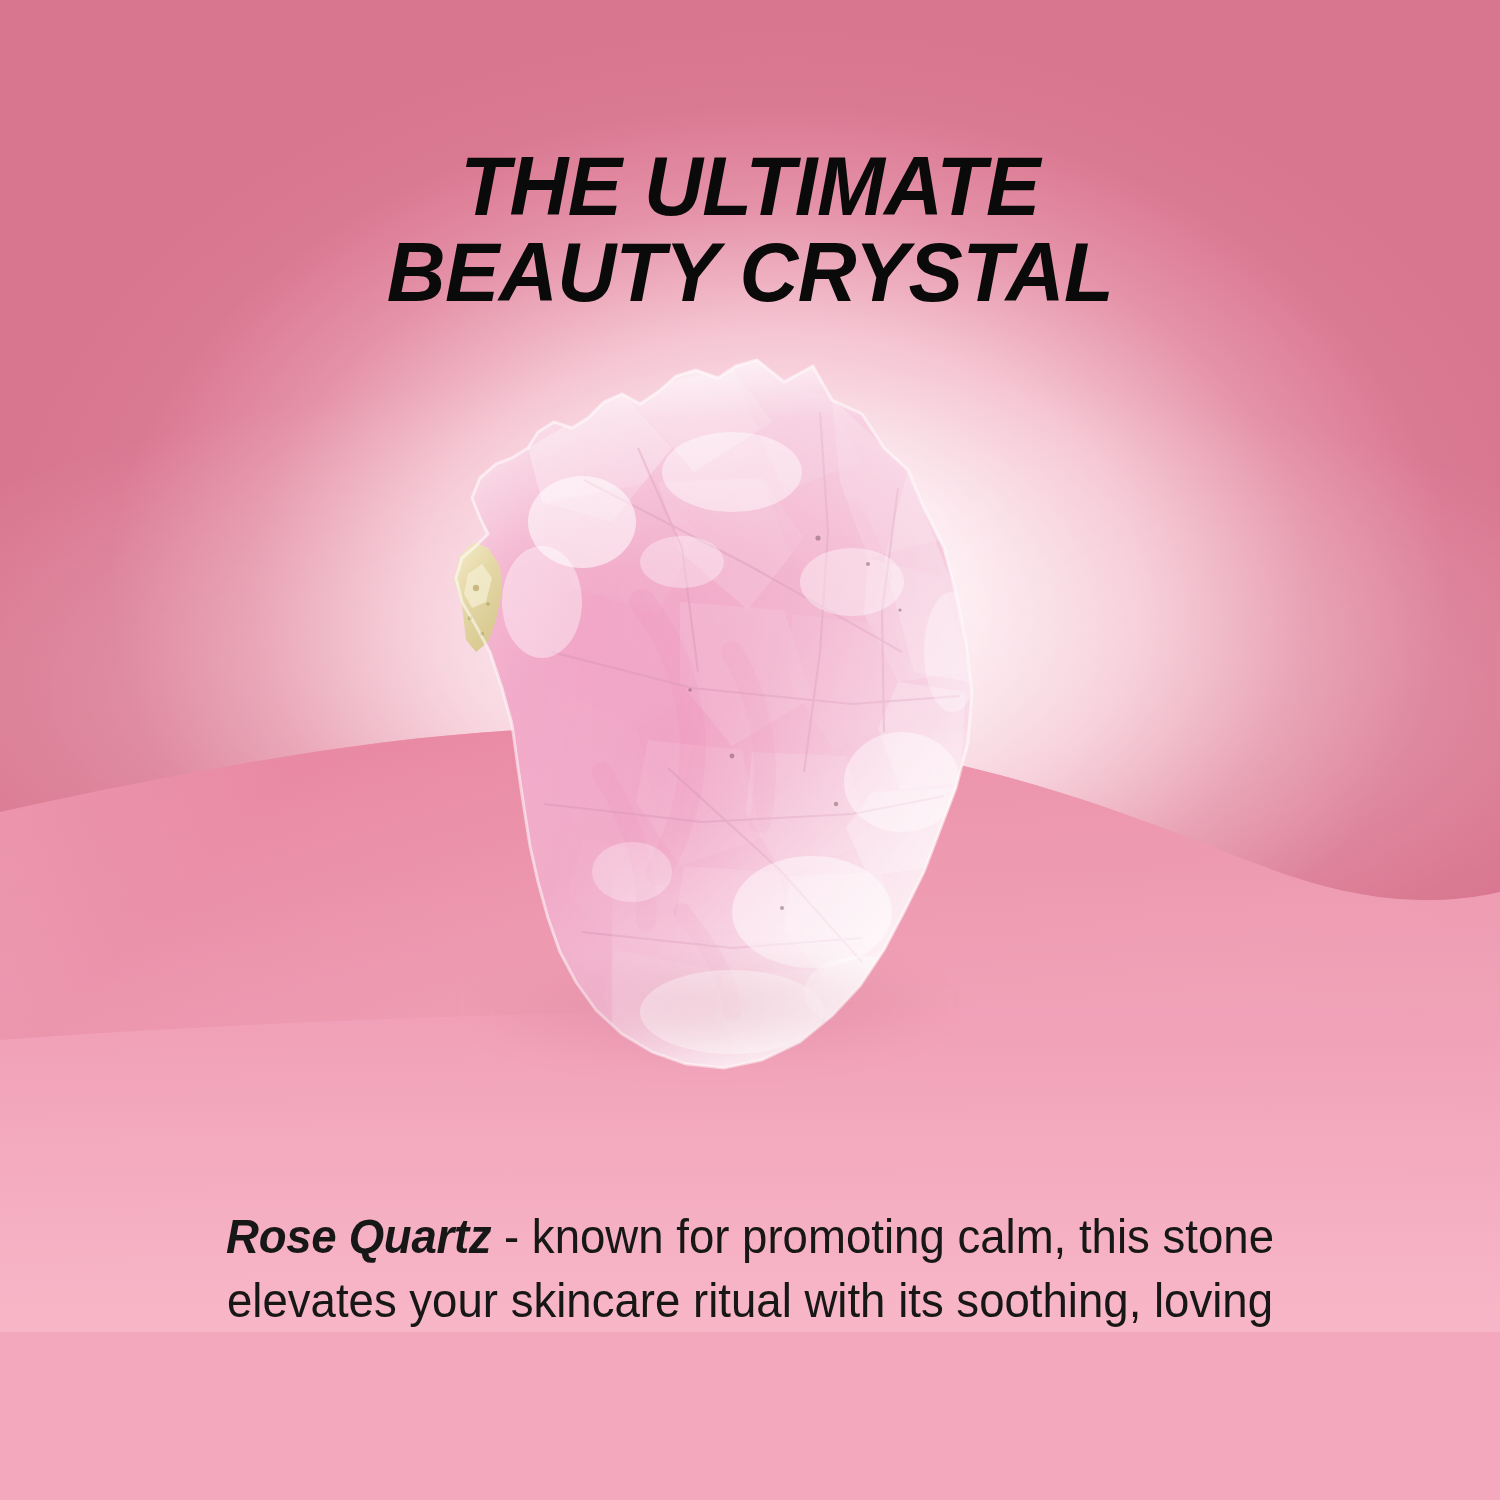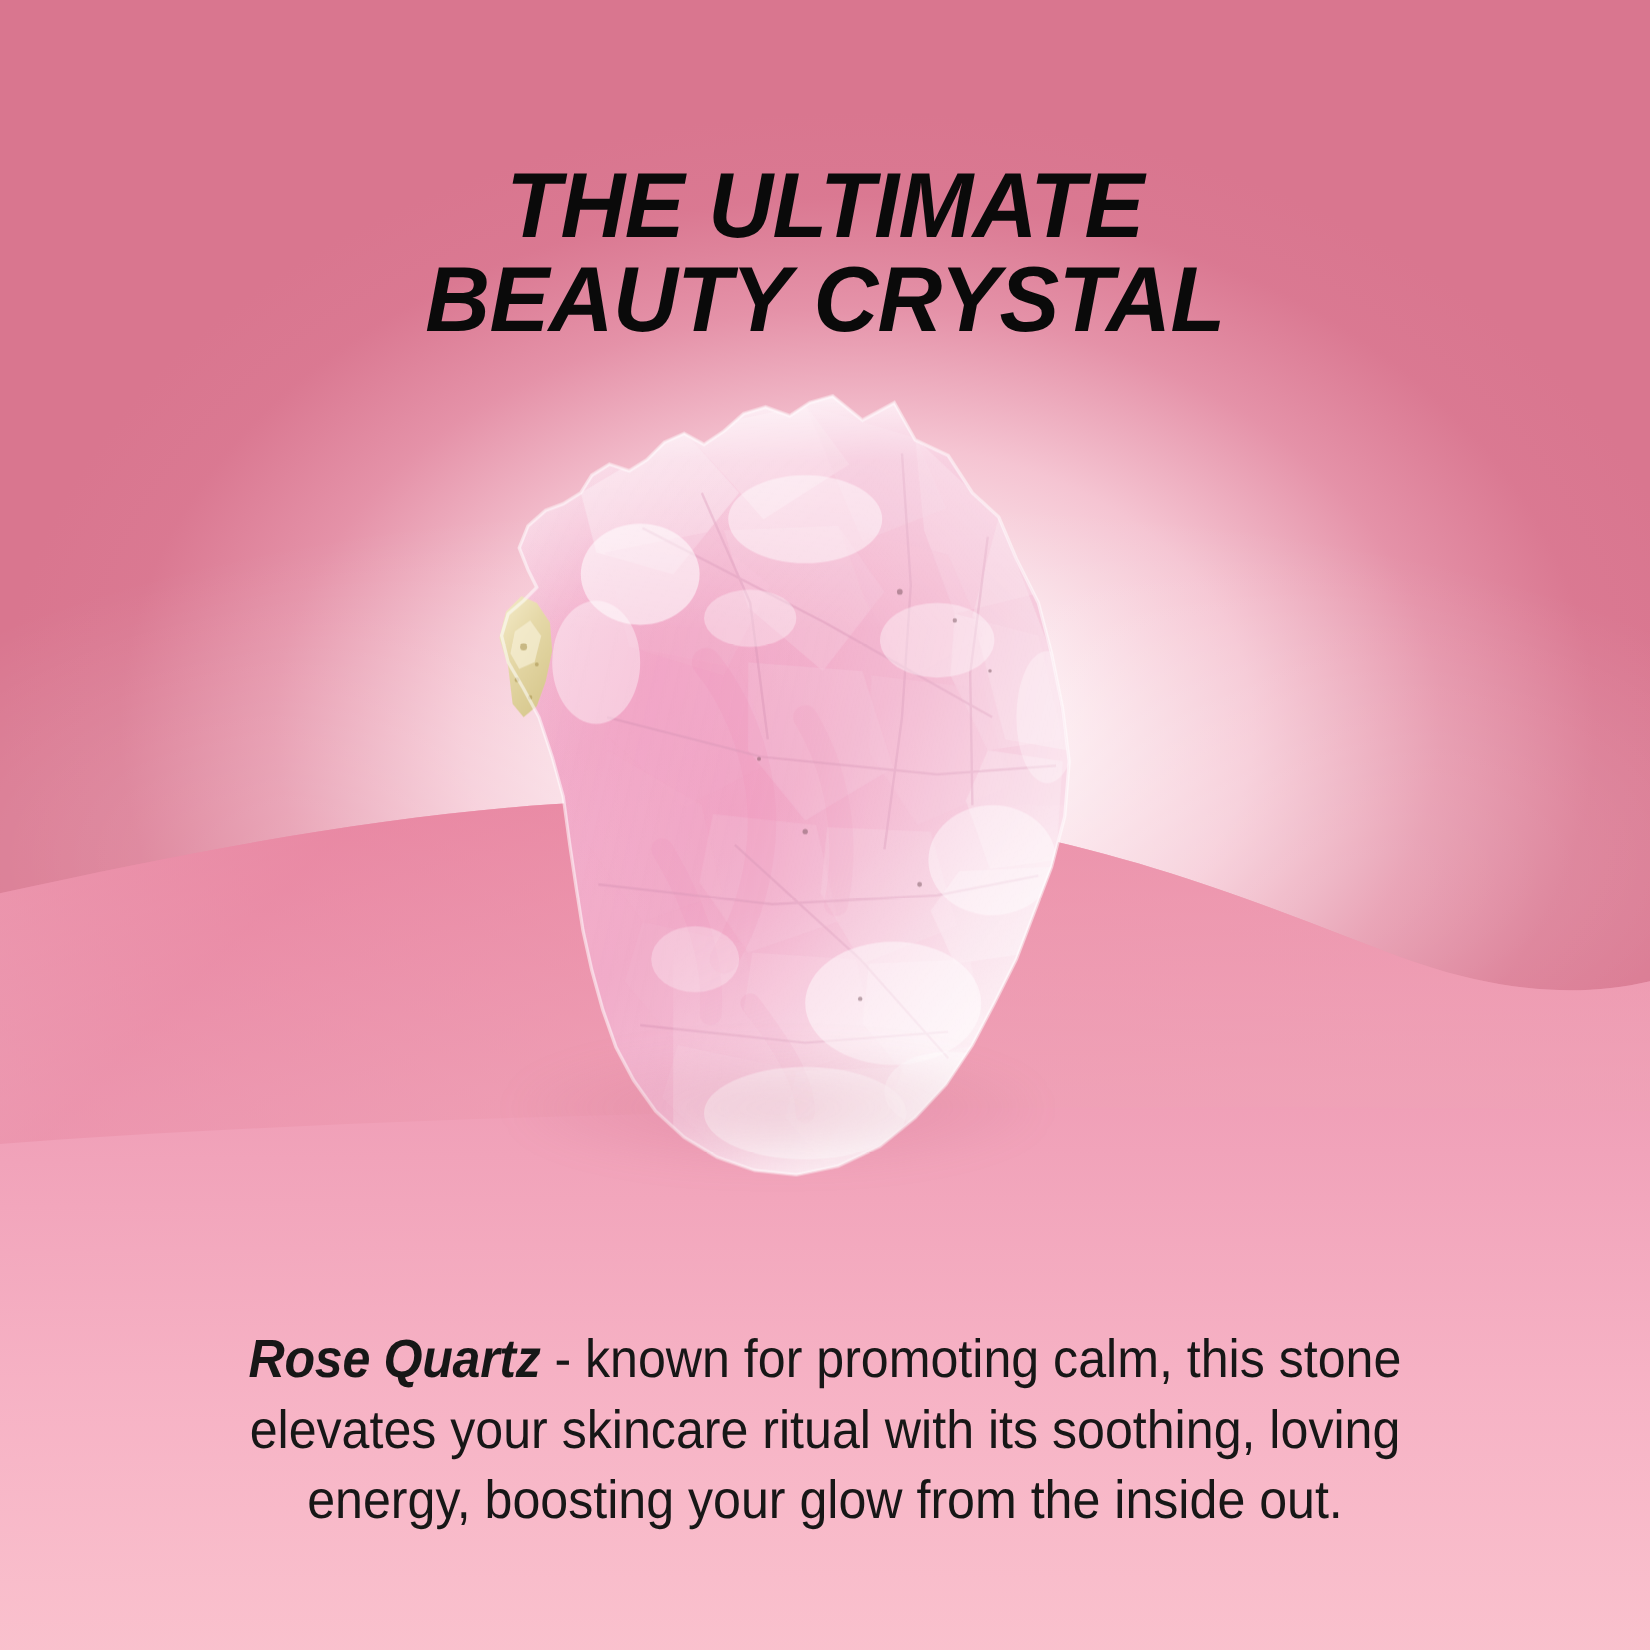--- a/index.html
+++ b/index.html
@@ -4,23 +4,23 @@
 <title>Rose Quartz Beauty Crystal</title>
 <style>
   html,body{margin:0;padding:0;}
   body{
     width:1500px;height:1500px;overflow:hidden;
     font-family:"Liberation Sans", sans-serif;
     background:#f3a8bd;
   }
   .poster{
     position:relative;
-    width:1500px;height:1500px;
+    width:1500px;height:1332px;
     overflow:hidden;
-    background:#ec4899;
+    background:#ffffff;
   }
 
   
   .bg-base{
     position:absolute;inset:0;
     background:#d9768f;
   }
   .bg-glow{
     position:absolute;inset:0;
     background:

